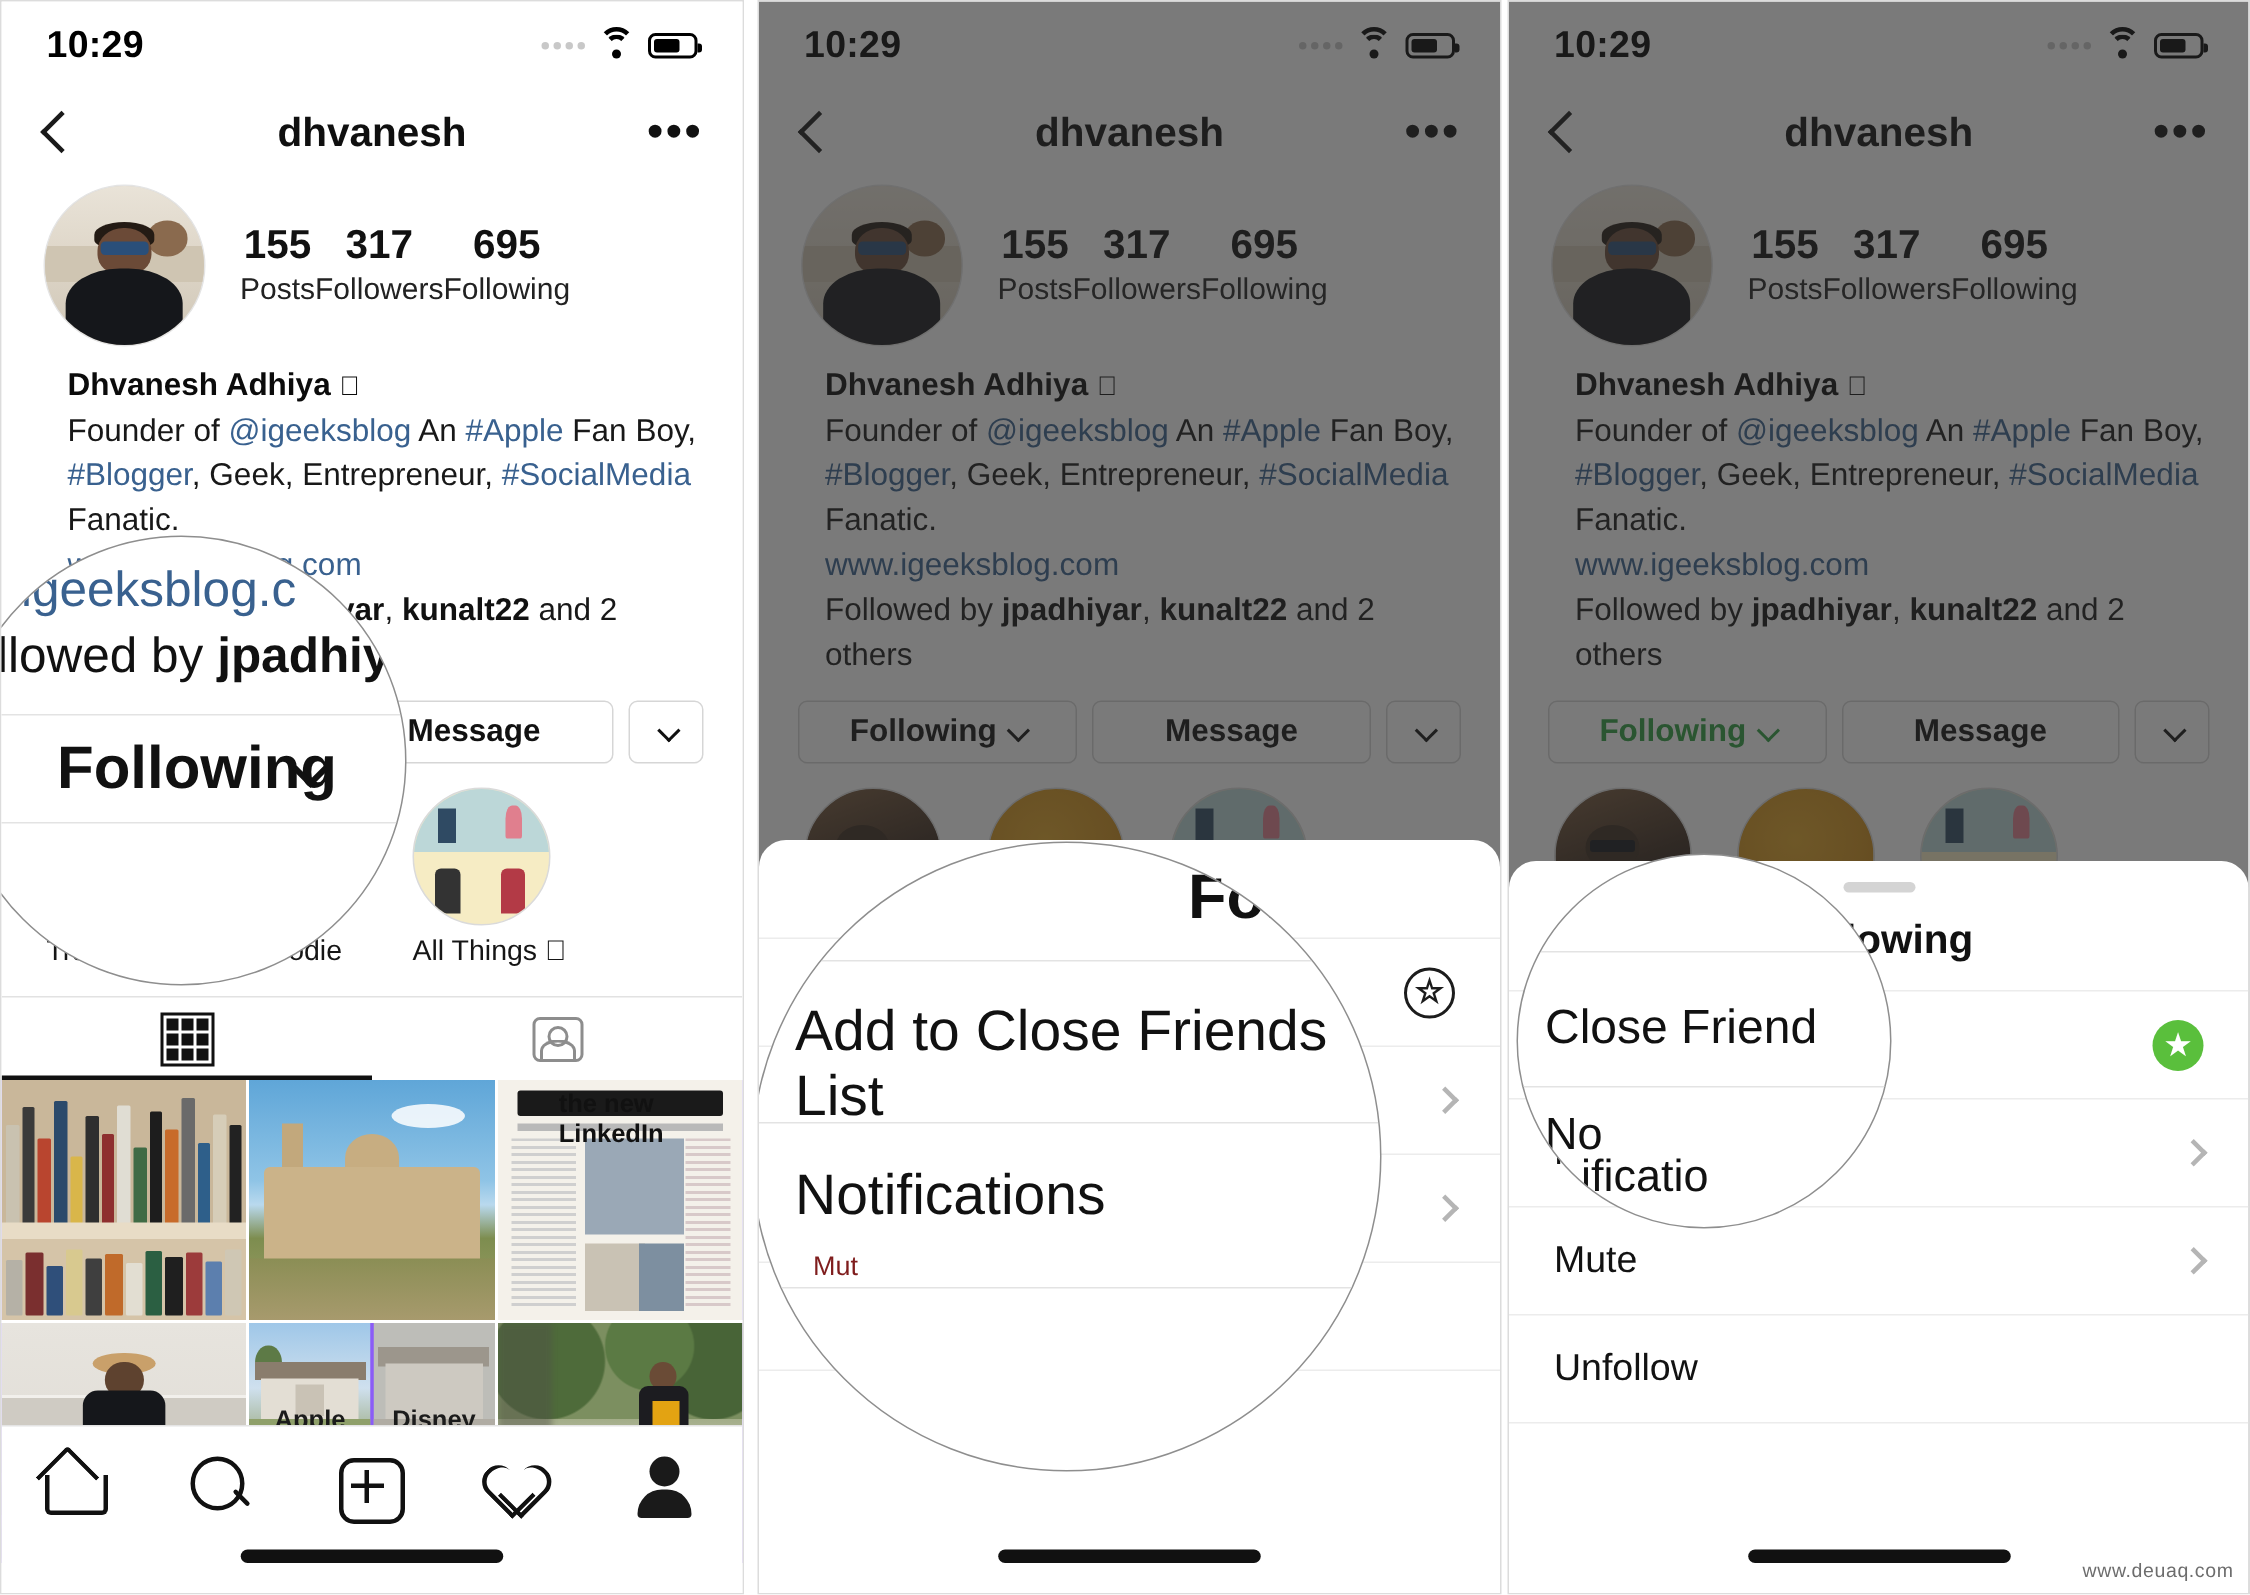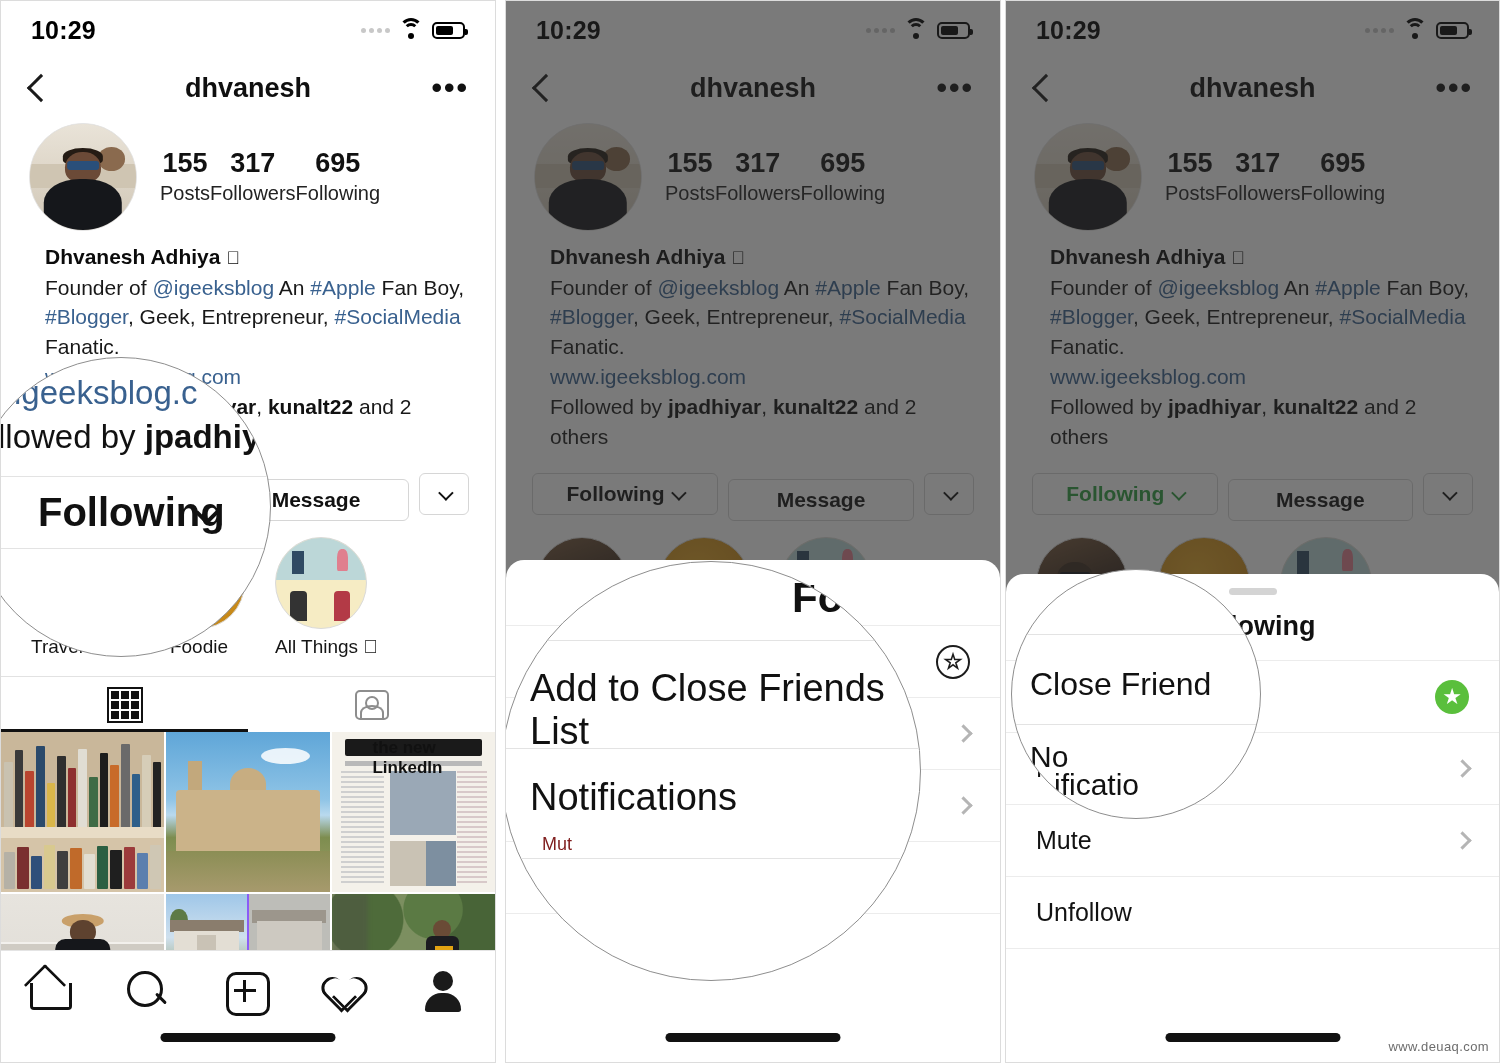--- a/index.html
+++ b/index.html
@@ -102,21 +102,21 @@
   .apple-glyph { font-size: 18px; }
 
   
   .actions { display: flex; gap: 10px; padding: 16px 26px 0 26px; align-items: center; }
   .btn {
     height: 42px; border: 1px solid #d6d6d6; border-radius: 6px; background: #fff;
     display: flex; align-items: center; justify-content: center; gap: 8px;
     font-size: 21px; font-weight: bold; color: #111; cursor: pointer;
   }
   .btn.following { flex: 1.05; }
-  .btn.message { flex: 1.05; margin-top: 12px; }
+  .btn.message { flex: 1.05; }
   .btn.caret { width: 50px; flex: 0 0 50px; }
   .chev { width: 11px; height: 11px; border-right: 2.5px solid currentColor; border-bottom: 2.5px solid currentColor;
           transform: rotate(45deg) translateY(-2px); display:inline-block; }
   .green { color: #2f9e41 !important; }
 
   
   .highlights { display: flex; gap: 30px; padding: 16px 30px 0 30px; }
   .hl { width: 92px; text-align: center; }
   .hl .ring { width: 92px; height: 92px; border-radius: 50%; border: 1px solid #dadada;
               overflow: hidden; position: relative; background:#eee; }

